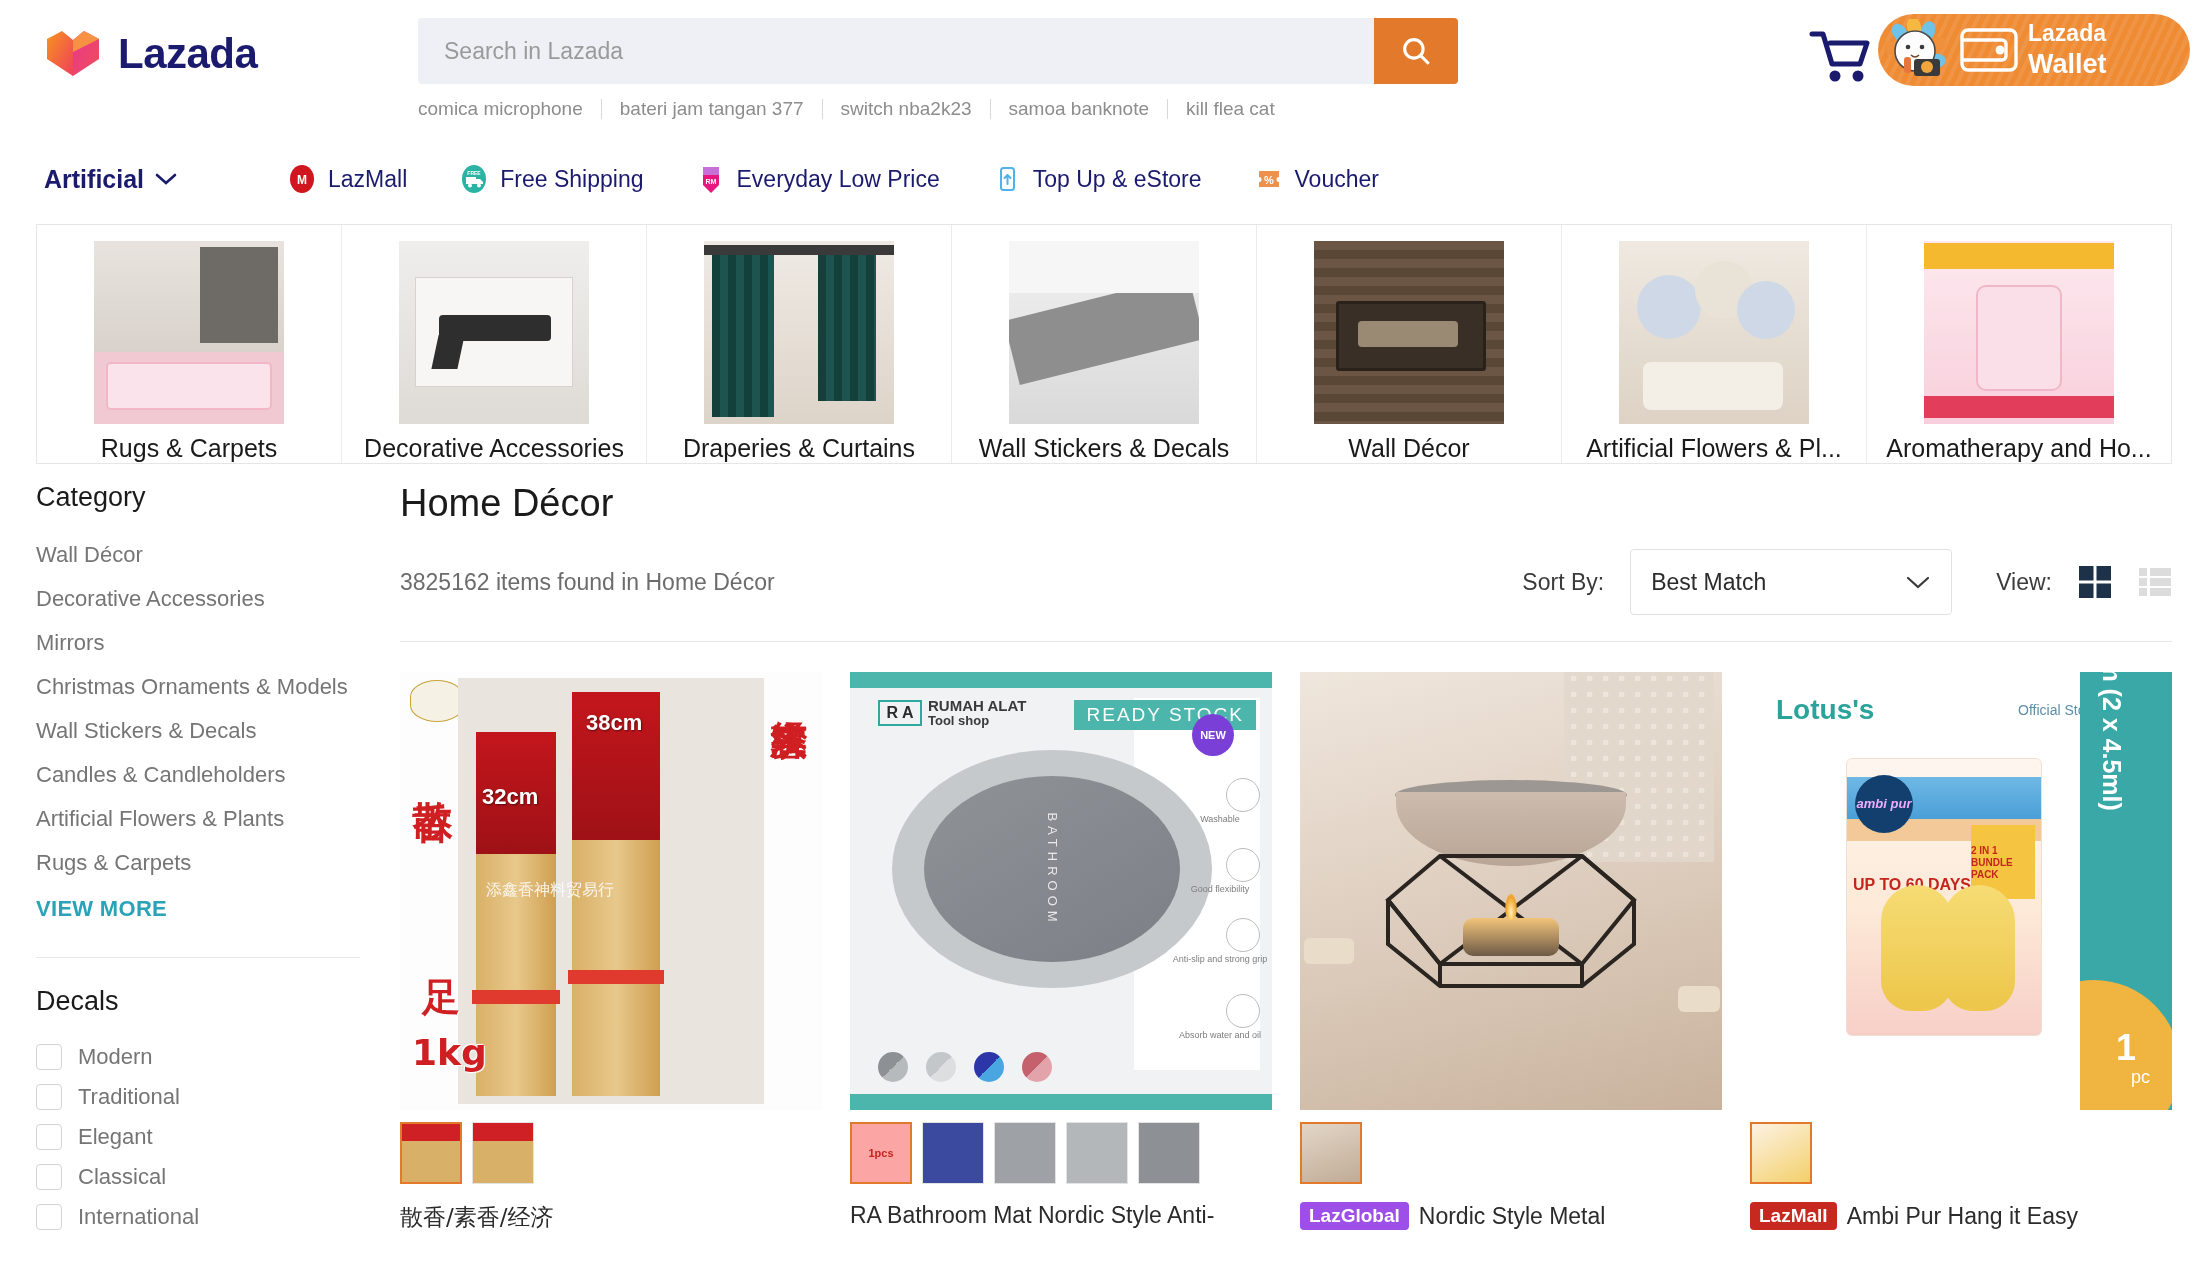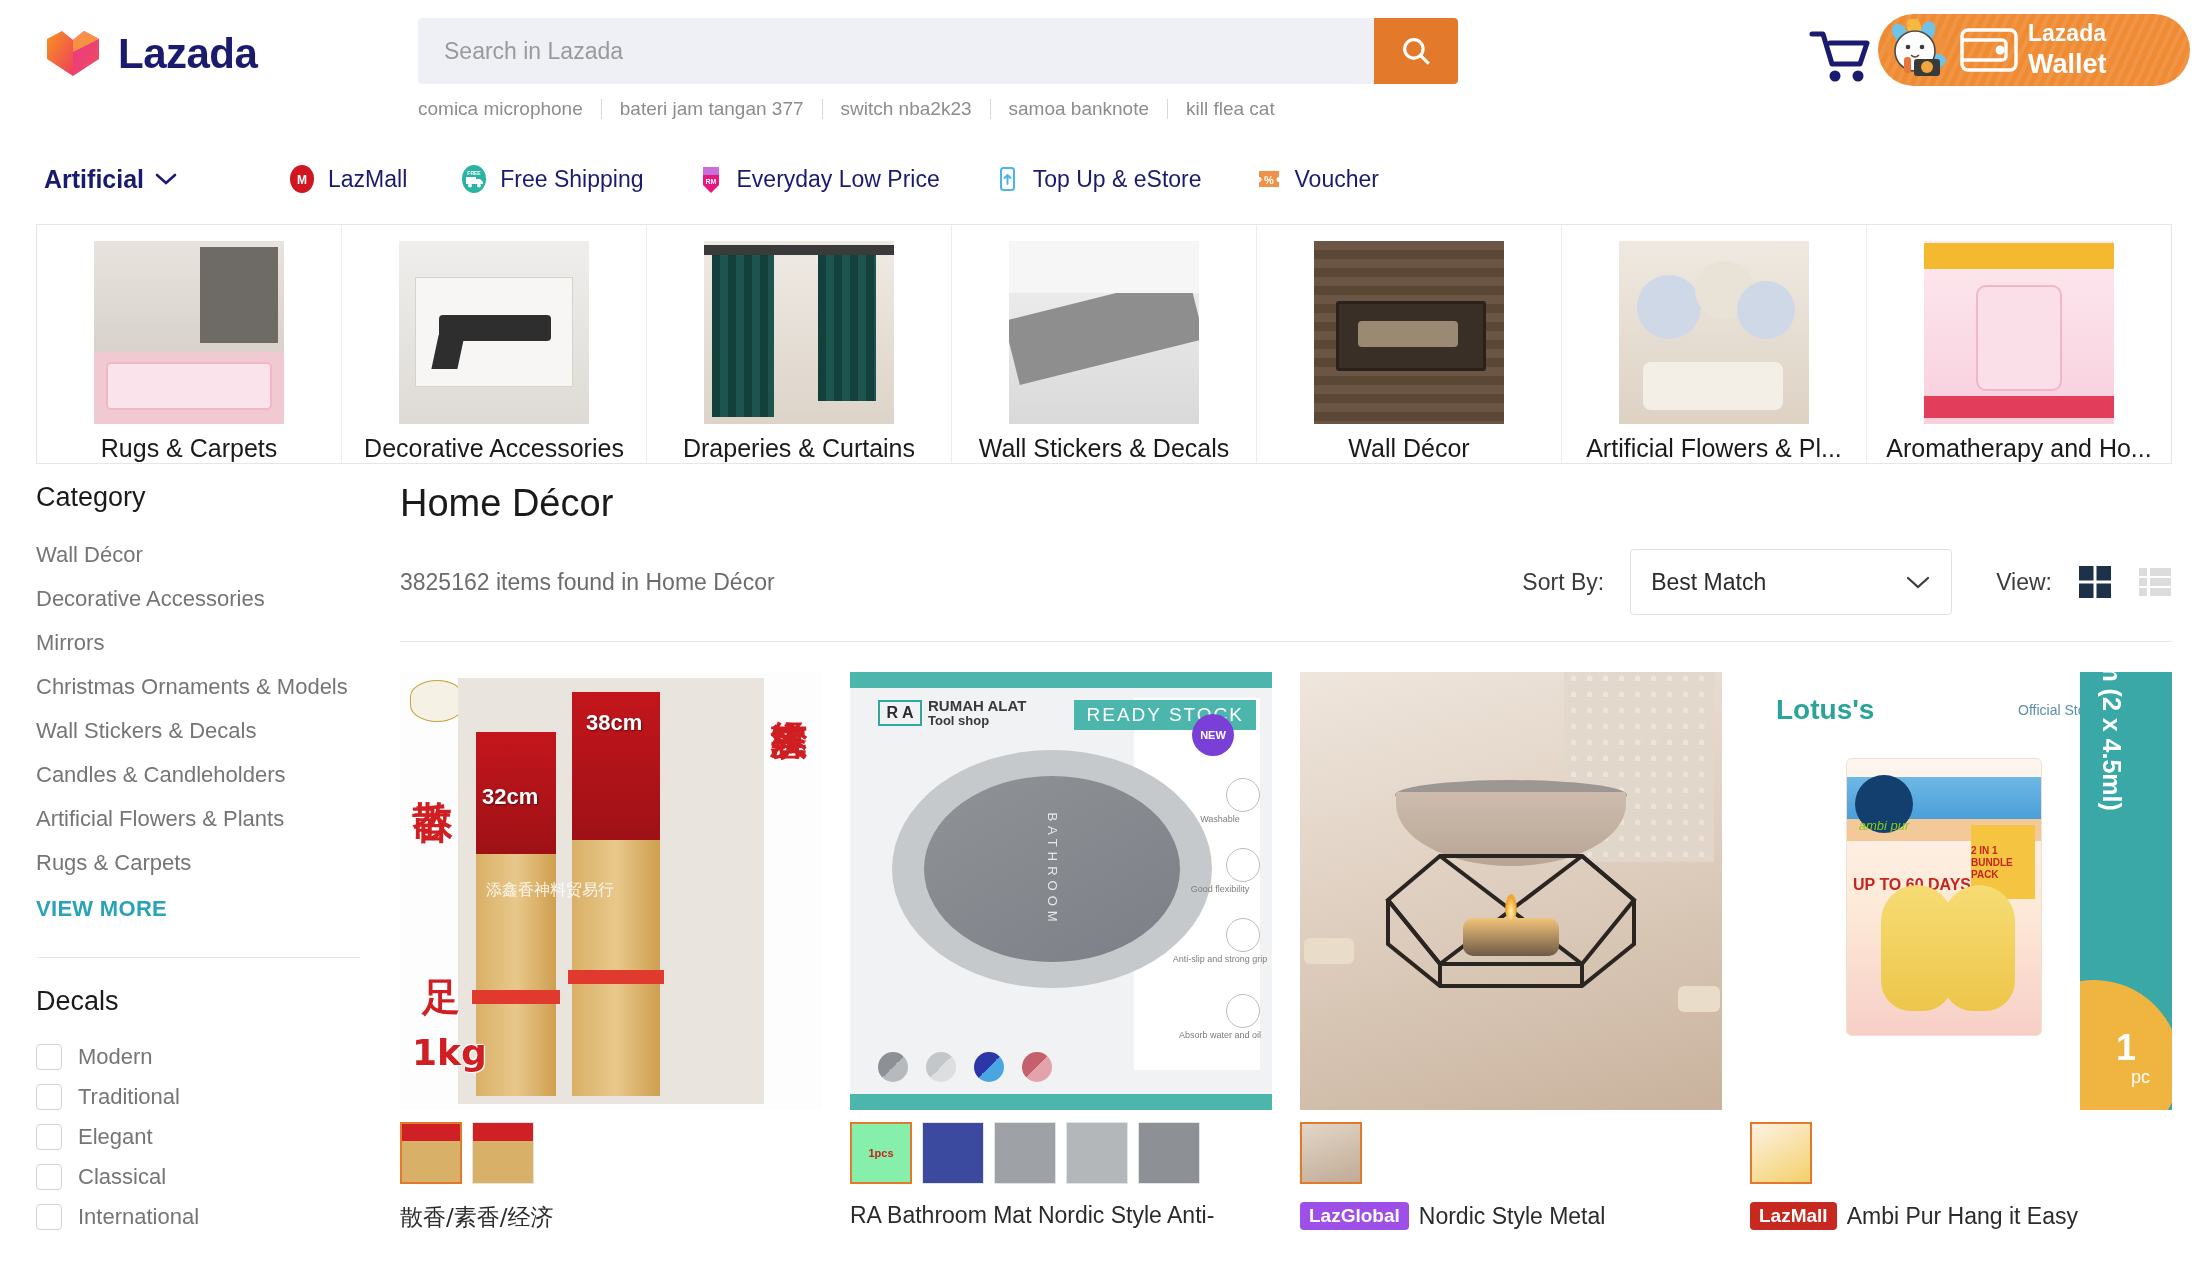--- a/index.html
+++ b/index.html
@@ -345,24 +345,24 @@
     position: absolute; left:0; right:0; top: 18px; height: 42px;
     background: linear-gradient(#6fb8e5,#4a9fd8);
   }
   .p4 .packband2 {
     position: absolute; left:0; right:0; top: 60px; height: 22px;
     background: #f4c99a;
   }
   .p4 .ambilogo {
     position: absolute; left: 8px; top: 16px;
     width: 58px; height: 58px; border-radius: 50%;
-    background: #123f6e; color: #84cc16;
+    background: #123f6e; color: #f0abfc;
     display: flex; flex-direction: column;
-    align-items: center; justify-content: flex-end;
-    font-size: 13px; font-weight: normal; font-style: italic;
+    align-items: center; justify-content: center;
+    font-size: 13px; font-weight: bold; font-style: italic;
     line-height: 1.05;
   }
   .p4 .bundle-tag {
     position: absolute; right: 6px; top: 66px;
     width: 64px; height: 74px; background: #f5c542;
     color: #c4261d; font-size: 10px; font-weight: bold;
     padding-top: 20px; line-height: 1.2;
   }
   .p4 .bottle {
     position: absolute; bottom: 24px;
@@ -717,21 +717,21 @@
           <div style="position:absolute;right:4px;top:142px;width:96px;font-size:9px;color:#7d7d7d;text-align:center">Washable</div>
           <div style="position:absolute;right:4px;top:212px;width:96px;font-size:9px;color:#7d7d7d;text-align:center">Good flexibility</div>
           <div style="position:absolute;right:4px;top:282px;width:96px;font-size:9px;color:#7d7d7d;text-align:center">Anti-slip and strong grip</div>
           <div style="position:absolute;right:4px;top:358px;width:96px;font-size:9px;color:#7d7d7d;text-align:center">Absorb water and oil</div>
           <div class="swatch" style="left:28px;background:linear-gradient(135deg,#8d9196 50%,#b7babd 50%)"></div>
           <div class="swatch" style="left:76px;background:linear-gradient(135deg,#c4c7ca 50%,#dcdedf 50%)"></div>
           <div class="swatch" style="left:124px;background:linear-gradient(135deg,#2c36a8 50%,#4aa6e0 50%)"></div>
           <div class="swatch" style="left:172px;background:linear-gradient(135deg,#c4616c 50%,#e3a3ab 50%)"></div>
         </div>
         <div class="thumb-row">
-          <div class="thumb sel" style="background:#86efac;display:flex;align-items:center;justify-content:center;font-size:11px;font-weight:bold;color:#c4261d">
+          <div class="thumb sel" style="background:#fca5a5;display:flex;align-items:center;justify-content:center;font-size:11px;font-weight:bold;color:#c4261d">
             <span>1pcs</span>
           </div>
           <div class="thumb" style="background:#3b4a9e"></div>
           <div class="thumb" style="background:#9ea2a6"></div>
           <div class="thumb" style="background:#b4b7ba"></div>
           <div class="thumb" style="background:#8d9196"></div>
         </div>
         <div class="card-title-row">
           <span>RA Bathroom Mat Nordic Style Anti-</span>
         </div>

